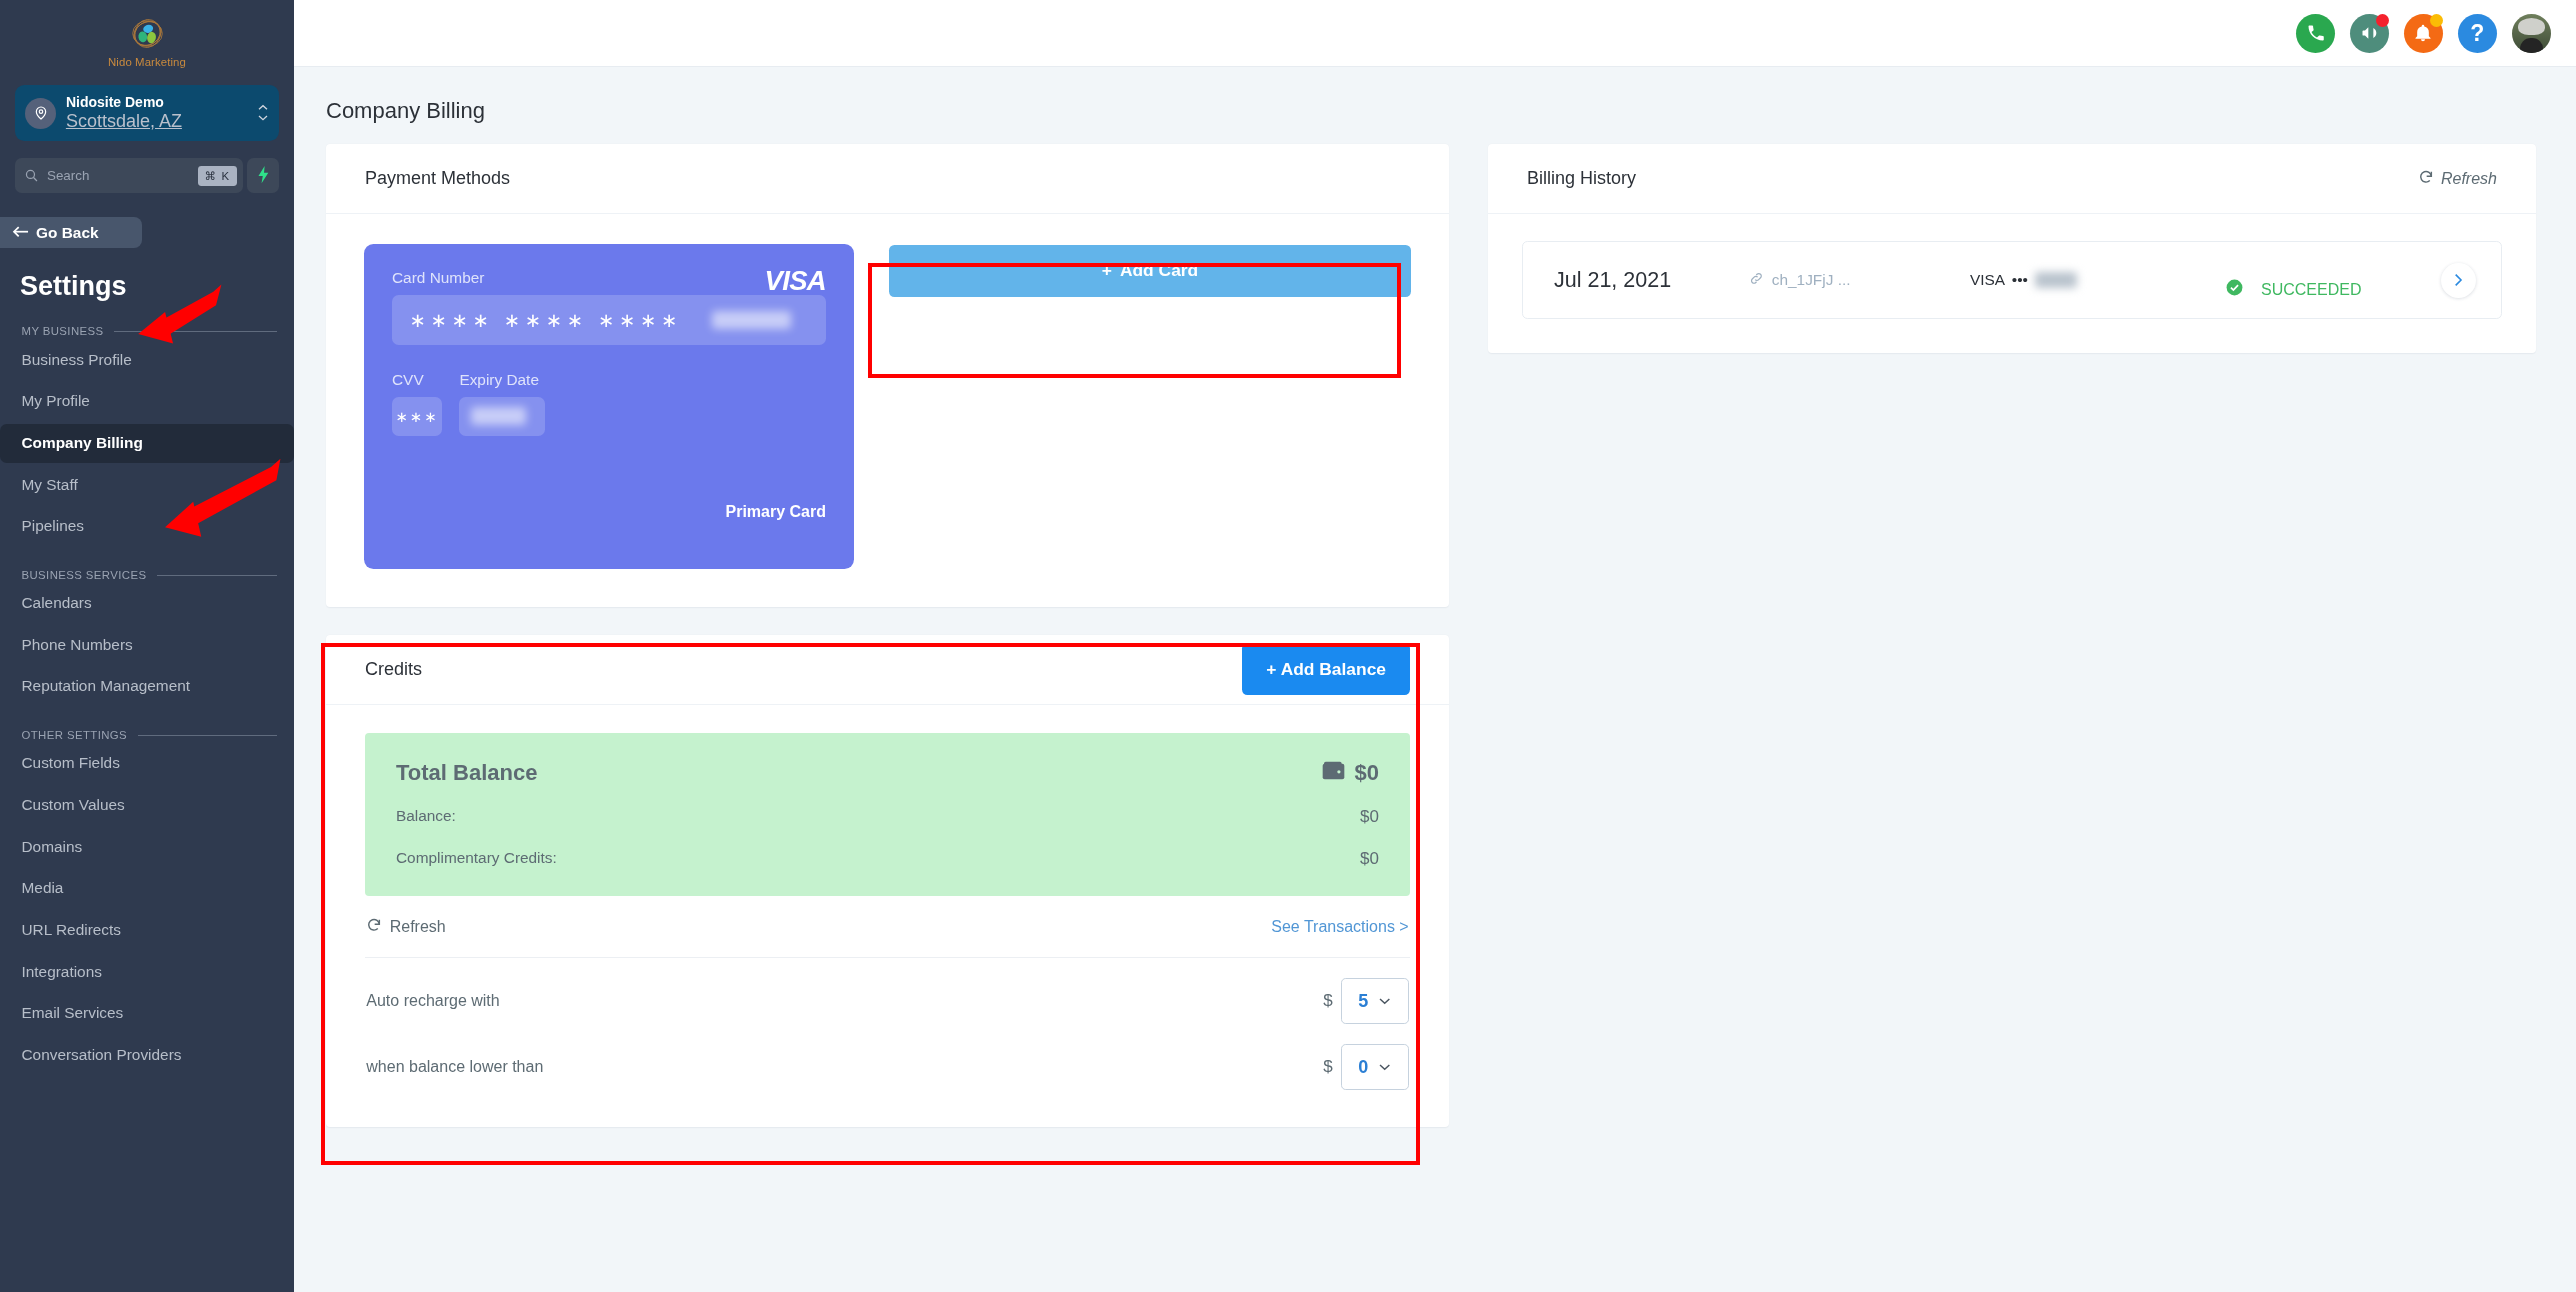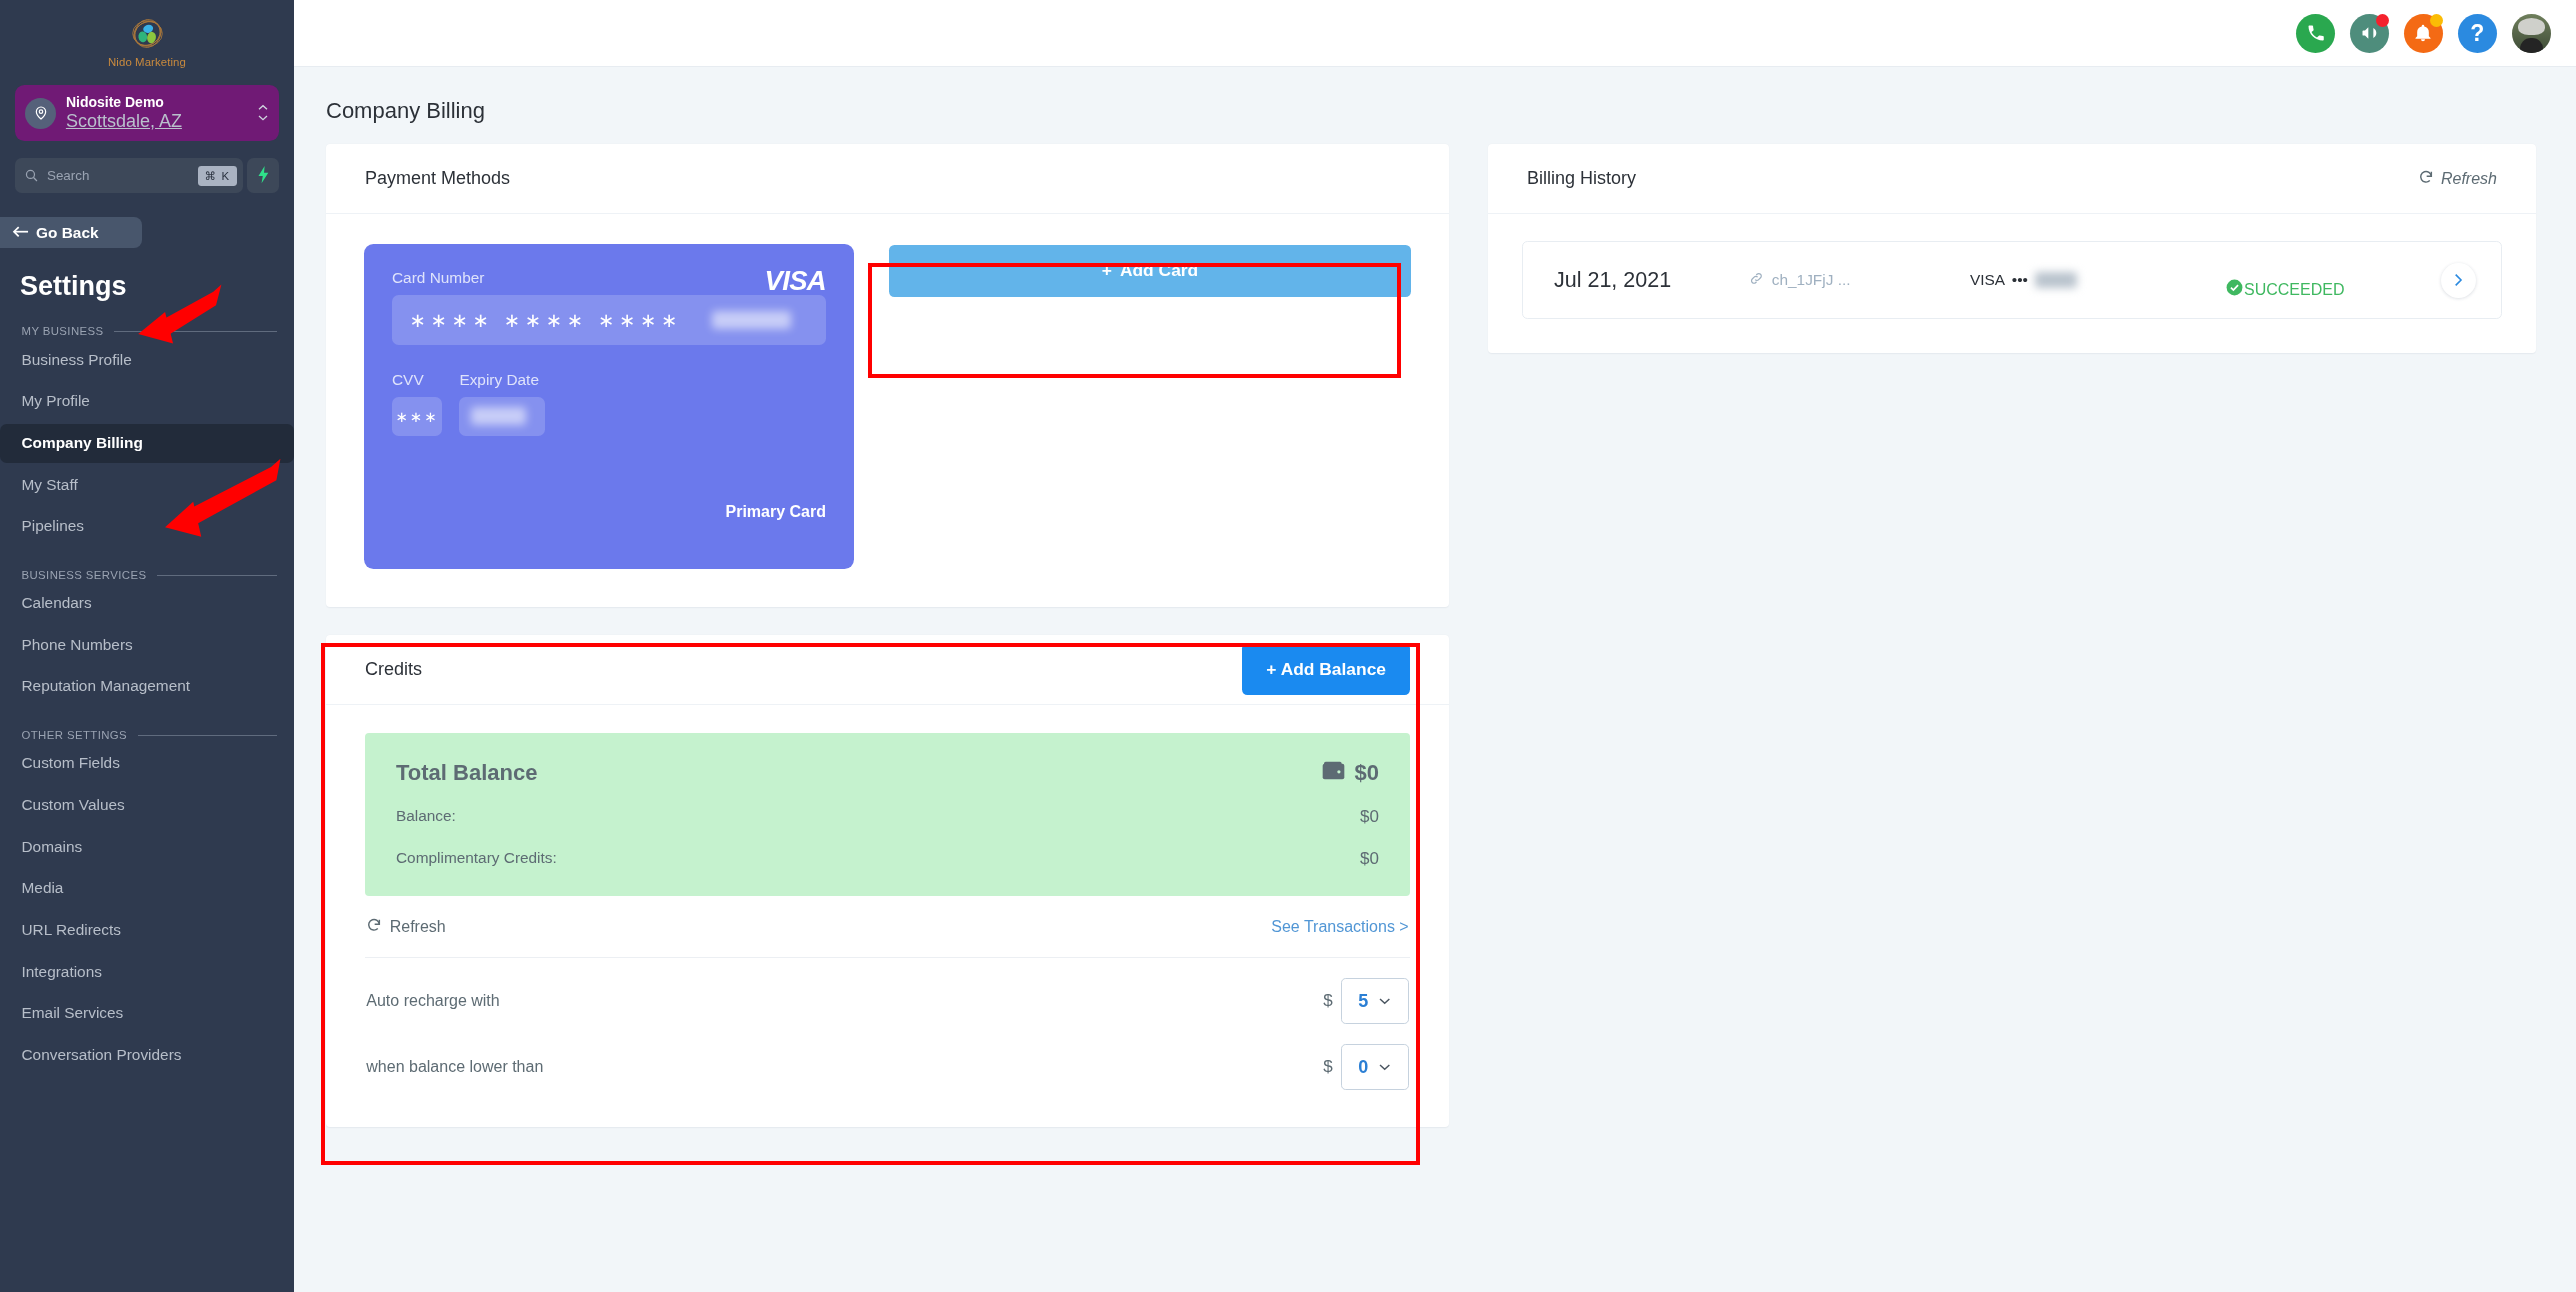--- a/index.html
+++ b/index.html
@@ -18,21 +18,21 @@
     flex: 0 0 294px;
     position: relative;
     overflow: hidden;
   }
   .logo-wrap { padding-top: 12px; display: flex; flex-direction: column; align-items: center; }
   .logo-mark { width: 43px; height: 43px; position: relative; }
   .logo-name { font-size: 11.4px; color: #c98a3e; margin-top: 0.7px; letter-spacing: 0.1px; }
 
   .loc-card {
     margin: 17.4px 14.8px 0 14.8px;
-    background: #701a75;
+    background: #0c4a6e;
     border-radius: 9.4px;
     height: 56px;
     display: flex; align-items: center;
     padding: 0 10.7px;
   }
   .loc-avatar {
     width: 31px; height: 31px; border-radius: 50%;
     background: #55617a; flex: 0 0 31px;
     display: flex; align-items: center; justify-content: center;
   }
@@ -198,21 +198,21 @@
   .bh-refresh { display: flex; align-items: center; gap: 7.4px; font-size: 16px; color: #5d6b73; font-style: italic; }
   .bh-body { padding: 27px 34px 34px 34px; }
   .bh-row {
     border: 0.7px solid #e8edf2; border-radius: 5.4px; height: 78px;
     display: flex; align-items: center; padding: 0 25.5px 0 31px;
     background: #ffffff;
   }
   .bh-date { font-size: 21.5px; color: #2c3138; width: 195px; }
   .bh-charge { display: flex; align-items: center; gap: 8px; width: 221px; color: #9fb0c0; font-size: 15.4px; }
   .bh-card { width: 255px; display: flex; align-items: center; gap: 6.7px; font-size: 15.4px; color: #2c3138; }
-  .bh-status { flex: 1; display: flex; align-items: center; gap: 0; color: #3fb860; font-size: 16px; margin-top: 19px; }
+  .bh-status { flex: 1; display: flex; align-items: center; gap: 17px; color: #3fb860; font-size: 16px; margin-top: 19px; }
   .bh-chev {
     width: 35px; height: 35px; border-radius: 50%; background: #ffffff;
     box-shadow: 0 0.7px 3.4px rgba(20,40,70,.16);
     display: flex; align-items: center; justify-content: center; color: #2b8ae0;
   }
 
   
   .annot-box { position: absolute; border: 4px solid #ff0000; pointer-events: none; }
   .annot-arrow { position: absolute; pointer-events: none; }
 </style>

